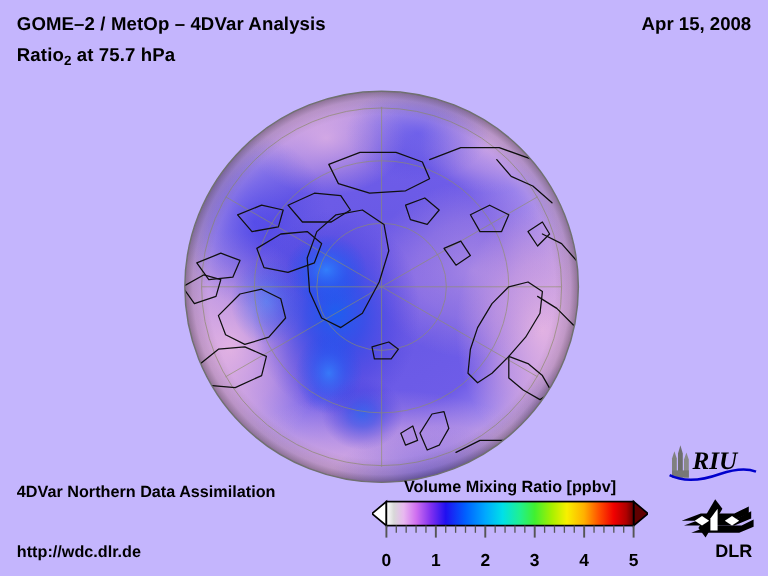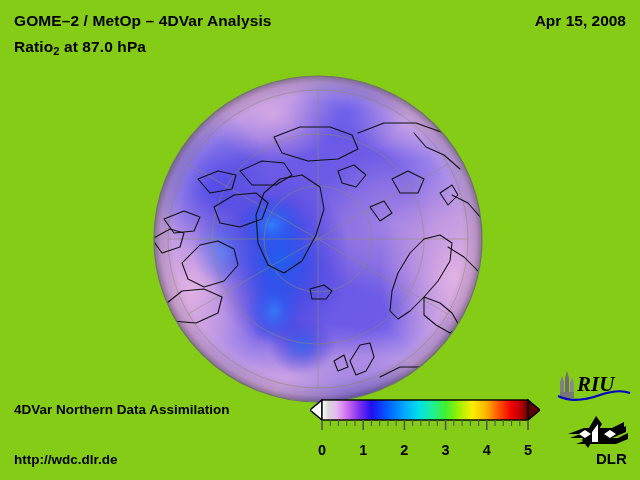--- a/index.html
+++ b/index.html
@@ -4,21 +4,21 @@
 <style>
   html, body {
     margin: 0;
     padding: 0;
     background: #ffffff;
   }
   #page {
     position: relative;
     width: 640px;
     height: 480px;
-    background: #84cc16;
+    background: #c4b5fd;
     font-family: "Liberation Sans", sans-serif;
     overflow: hidden;
   }
 
   
   .hdr-left {
     position: absolute;
     left: 14px;
     top: 12px;
     font-size: 15.5px;
@@ -109,21 +109,21 @@
     width: 66px;
     height: 54px;
   }
 </style>
 </head>
 <body>
 
 <div id="page">
 
   <div class="hdr-left l1">GOME–2 / MetOp – 4DVar Analysis</div>
-  <div class="hdr-left l2"><span>Ratio</span><sub>2</sub><span> at 87.0 hPa</span></div>
+  <div class="hdr-left l2"><span>Ratio</span><sub>2</sub><span> at 75.7 hPa</span></div>
 
   <div class="hdr-right l1">Apr 15, 2008</div>
 
   <div id="globe-wrap">
     <svg id="globe-svg" viewBox="0 0 332 330" xmlns="http://www.w3.org/2000/svg">
       <defs>
         <clipPath id="globeClip">
           <ellipse cx="166" cy="164" rx="164" ry="163"></ellipse>
         </clipPath>
 
@@ -256,20 +256,21 @@
       </g>
 
       <ellipse cx="166" cy="164" rx="164" ry="163" fill="none" stroke="#707070" stroke-width="1.2"></ellipse>
     </svg>
   </div>
 
   <div class="foot f1">4DVar Northern Data Assimilation</div>
   <div class="foot f3">http://wdc.dlr.de</div>
 
   <div id="cbar-block">
+    <div id="cbar-title">Volume Mixing Ratio [ppbv]</div>
     <svg id="cbar-svg" width="230" height="44" viewBox="0 0 230 44" xmlns="http://www.w3.org/2000/svg">
       <defs>
         <linearGradient id="cbarGrad" x1="0" y1="0" x2="1" y2="0">
             <stop offset="0%" stop-color="#ffffff"></stop>
             <stop offset="3%" stop-color="#d8d8d8"></stop>
             <stop offset="7.000000000000001%" stop-color="#e8b8f0"></stop>
             <stop offset="12%" stop-color="#d070f0"></stop>
             <stop offset="18%" stop-color="#8030f0"></stop>
             <stop offset="24%" stop-color="#2010f0"></stop>
             <stop offset="32%" stop-color="#0060ff"></stop>

